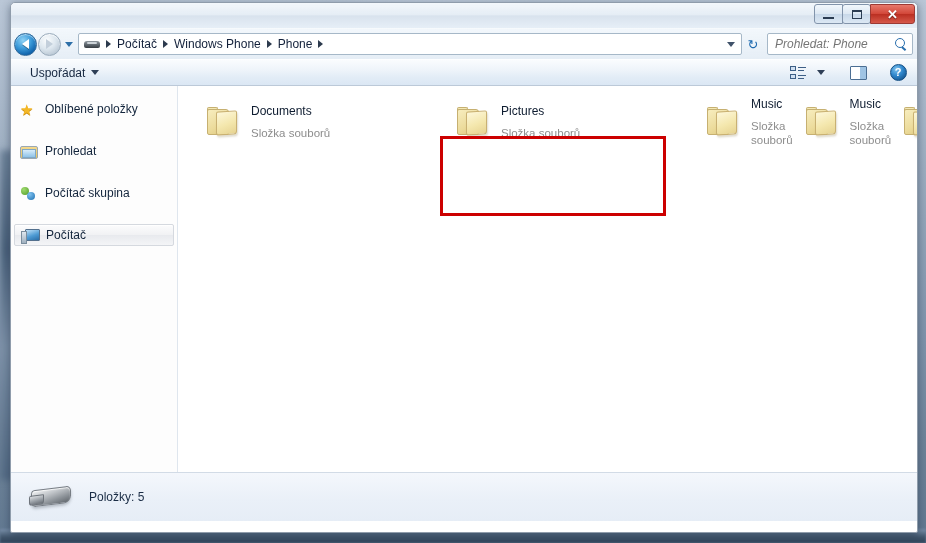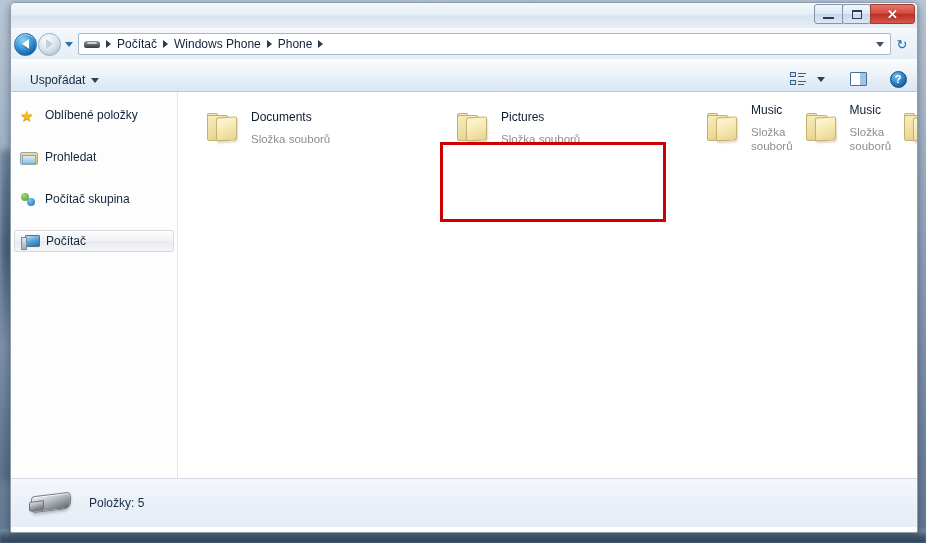--- a/index.html
+++ b/index.html
@@ -203,23 +203,23 @@
     width: 8px; height: 8px; border: 1.6px solid #2a6fae; border-radius: 50%;
   }
   .mag::after {
     content: ""; position: absolute; left: 7px; top: 8px;
     width: 5px; height: 1.6px; background: #2a6fae; transform: rotate(42deg);
     transform-origin: left center;
   }
 
   
   .toolbar {
-    height: 33px;
+    height: 27px;
     display: flex;
-    align-items: flex-end;
+    align-items: center;
     padding: 0 6px 0 12px;
     background: linear-gradient(180deg, #fafcfe 0%, #eef4fa 40%, #e2ecf6 70%, #dbe7f4 100%);
     border-top: 1px solid #fdfeff;
     border-bottom: 1px solid #bcc9d8;
   }
   .tb-item {
     display: flex; align-items: center; gap: 6px;
     font-size: 12px; color: #15263f;
     padding: 4px 7px; border-radius: 3px; cursor: pointer;
   }
@@ -466,20 +466,24 @@
       <span class="crumb">Phone</span>
       <span class="sep"></span>
       <span style="flex:1 1 auto"></span>
       <span class="crumb-drop"></span>
     </div>
 
     <div class="refresh">
       <span>↻</span>
     </div>
 
+    <div class="searchbox">
+      <input type="text" placeholder="Prohledat: Phone" style="">
+      <span class="mag"></span>
+    </div>
   </div>
 
   <div class="toolbar">
     <div class="tb-item">
       <span>Uspořádat</span>
       <span class="caret"></span>
     </div>
     <div class="tb-right">
       <div class="tb-icon">
         <span class="viewglyph">

